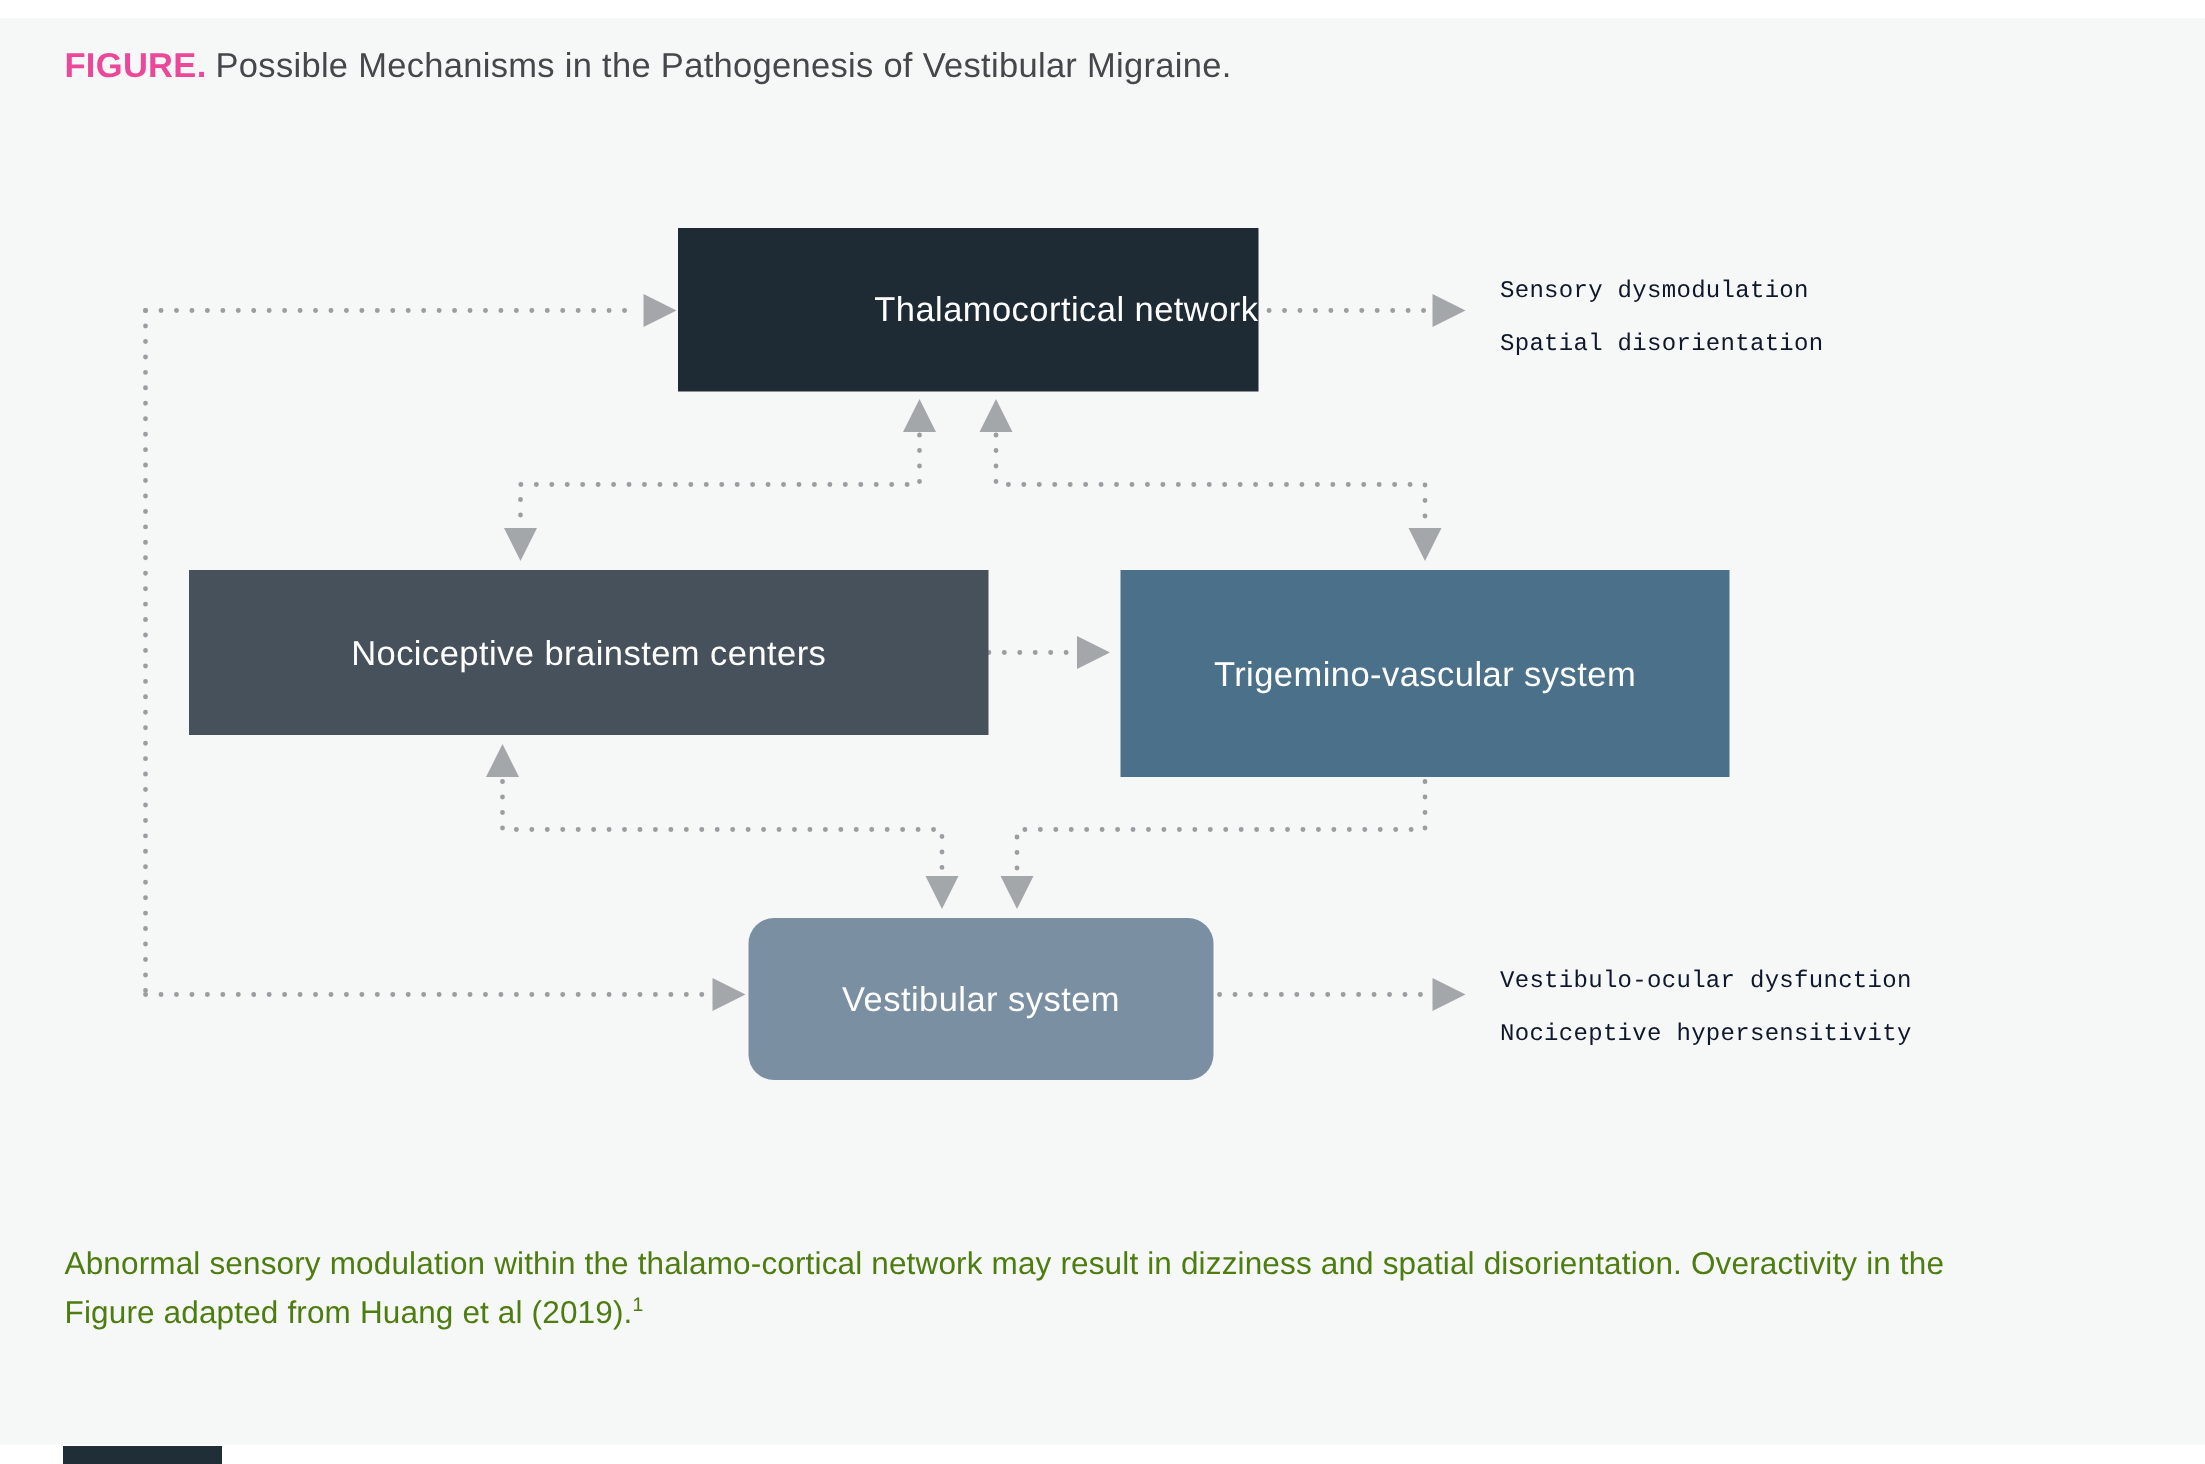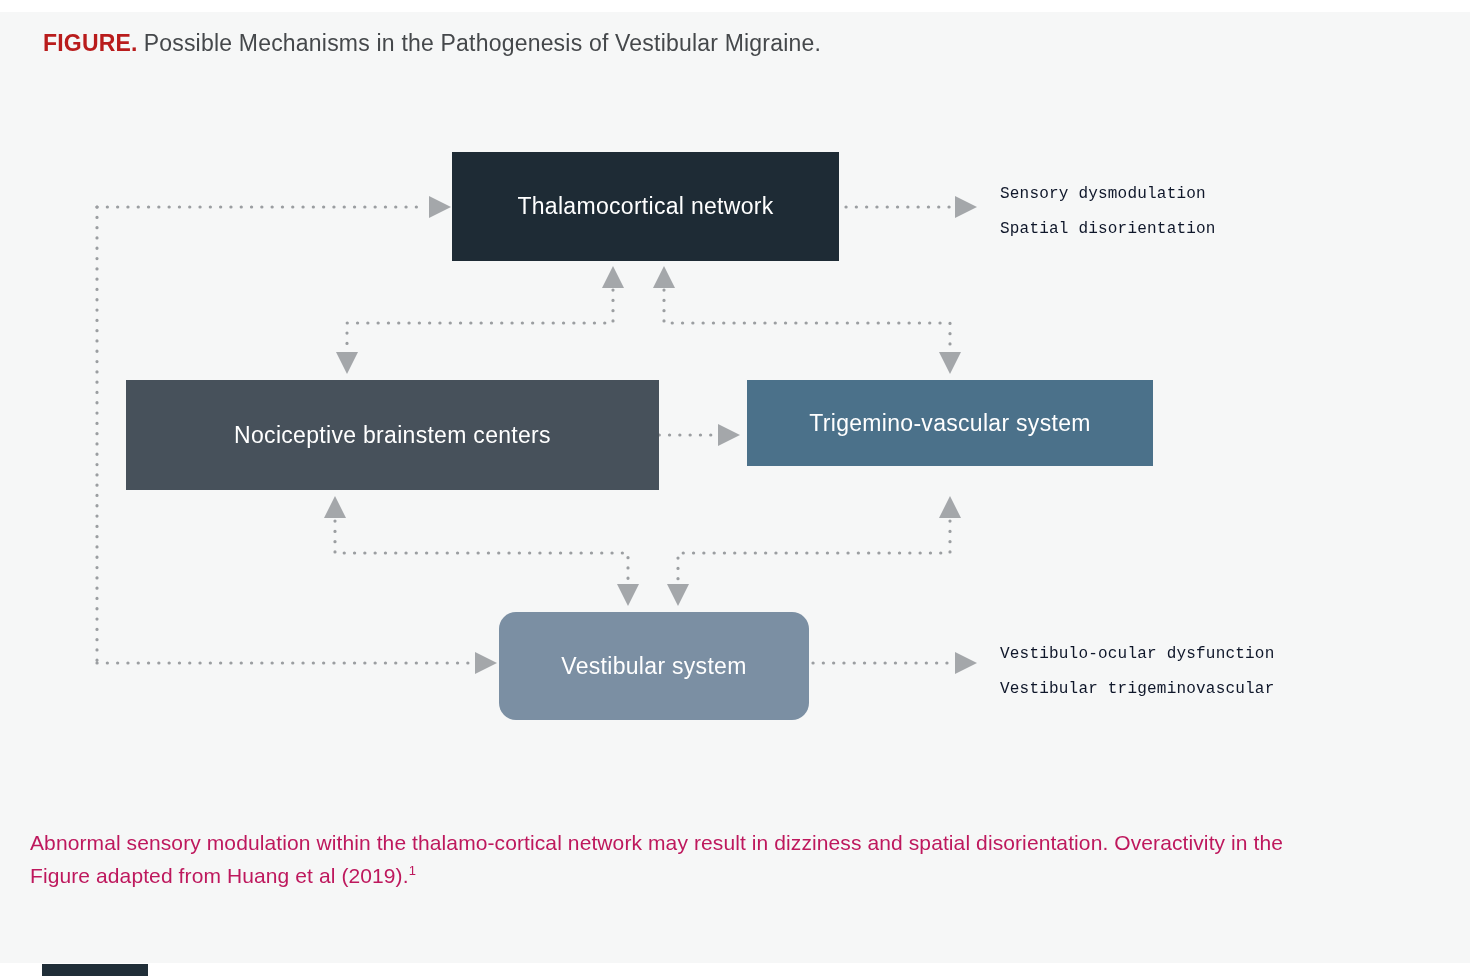--- a/index.html
+++ b/index.html
@@ -10,38 +10,38 @@
     -webkit-font-smoothing:antialiased;
   }
   .figure-panel{
     position:absolute;left:0;top:12px;width:1470px;height:951px;
     background:#f6f7f7;
   }
   .fig-title{
     position:absolute;left:43px;top:30px;
     font-size:23px;color:#45484b;letter-spacing:.2px;white-space:nowrap;
   }
-  .fig-title .fig-label{font-weight:bold;color:#b91c1c;margin-right:6px;}
+  .fig-title .fig-label{font-weight:bold;color:#ec4899;margin-right:6px;}
   .node{
     position:absolute;display:flex;align-items:center;justify-content:center;
     color:#ffffff;font-size:23px;letter-spacing:.3px;text-align:center;
   }
-  .node-thalamo{left:452px;top:152px;width:387px;height:109px;background:#1e2b35;}
+  .node-thalamo{left:452px;top:152px;width:387px;height:109px;background:#1e2b35;justify-content:flex-end;}
   .node-noci{left:126px;top:380px;width:533px;height:110px;background:#47515b;}
-  .node-trige{left:747px;top:380px;width:406px;height:86px;background:#4b718a;}
+  .node-trige{left:747px;top:380px;width:406px;height:138px;background:#4b718a;}
   .node-vesti{left:499px;top:612px;width:310px;height:108px;background:#7b8fa3;border-radius:17px;}
   .outcome{
     position:absolute;font-size:16px;line-height:35px;color:#0f172a;
     white-space:nowrap;letter-spacing:.2px;font-family:Liberation Mono, monospace;
   }
   .outcome-top{left:1000px;top:177px;}
   .outcome-bottom{left:1000px;top:637px;}
   .caption{
-    position:absolute;left:30px;top:826px;
-    font-size:21px;line-height:33px;color:#be185d;letter-spacing:.1px;
+    position:absolute;left:43px;top:826px;
+    font-size:21px;line-height:33px;color:#4d7c0f;letter-spacing:.1px;
     white-space:nowrap;
   }
   .caption sup{font-size:13px;vertical-align:super;line-height:0;}
   .arrow-layer{position:absolute;left:0;top:0;width:1470px;height:976px;pointer-events:none;}
   .cut-bar{position:absolute;left:42px;top:964px;width:106px;height:12px;background:#202e38;}
 </style>
 </head>
 <body>
 
 <div class="figure-panel"></div>
@@ -101,21 +101,21 @@
 <div class="node node-vesti">
   <span>Vestibular system</span>
 </div>
 
 <div class="outcome outcome-top">
   <div>Sensory dysmodulation</div>
   <div>Spatial disorientation</div>
 </div>
 <div class="outcome outcome-bottom">
   <div>Vestibulo-ocular dysfunction</div>
-  <div>Vestibular trigeminovascular</div>
+  <div>Nociceptive hypersensitivity</div>
 </div>
 
 <div class="caption">
   <div>Abnormal sensory modulation within the thalamo-cortical network may result in dizziness and spatial disorientation. Overactivity in the</div>
   <div><span>Figure adapted from Huang et al (2019).</span><sup>1</sup></div>
 </div>
 
 <div class="cut-bar"></div>
 
 </body></html>

